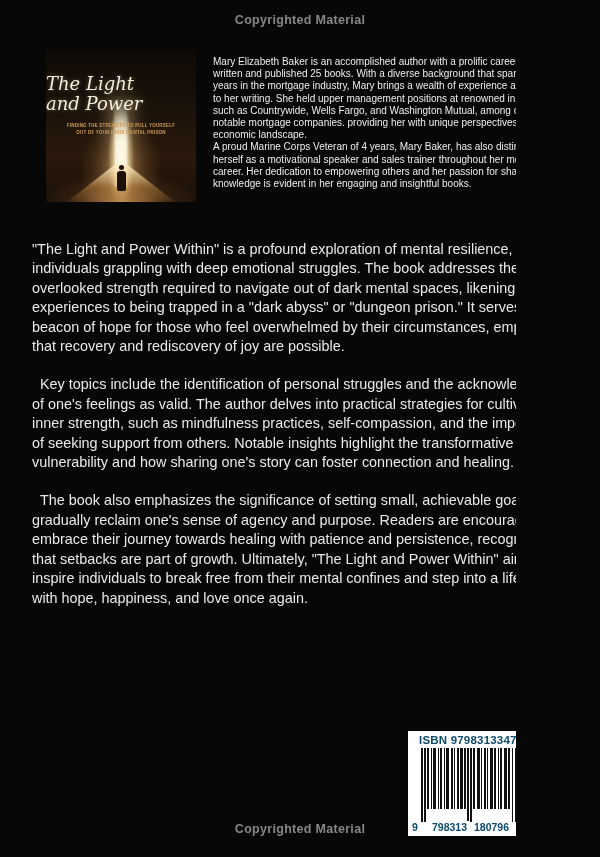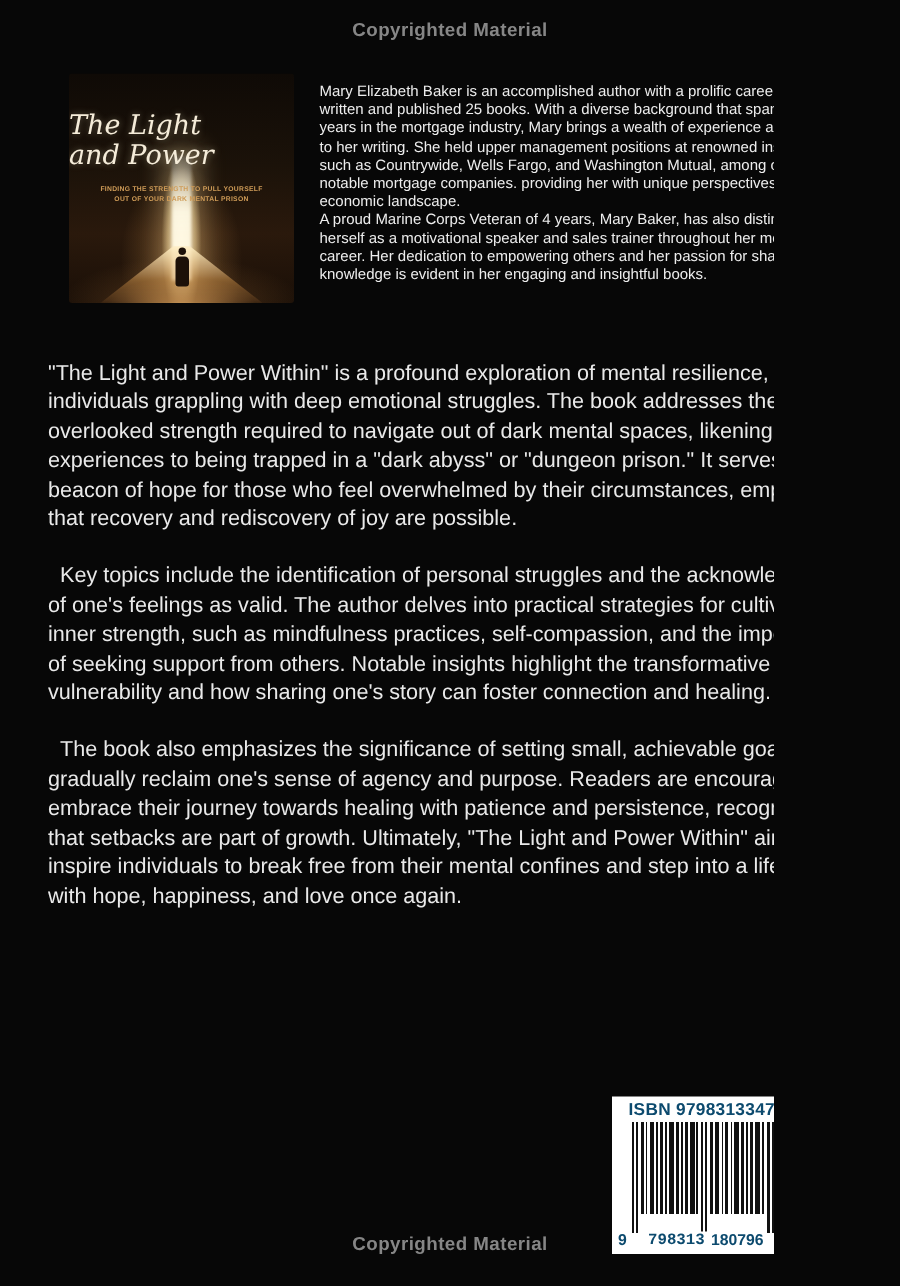--- a/index.html
+++ b/index.html
@@ -45,21 +45,21 @@
         font-size:14.4px;line-height:19.4px;}
   .desc p{margin:0 0 19px 0;white-space:pre-wrap;}
 
   
   .barcode-box{position:absolute;left:408px;top:731px;width:172px;height:105px;background:#fff;
                color:#0c4a6e;}
   .isbn-label{position:absolute;left:11px;top:3px;font-size:11.5px;font-weight:600;letter-spacing:.2px;}
   .main-bars{position:absolute;left:13px;top:17px;width:95px;height:74px;}
   .bc-digit{position:absolute;bottom:3px;font-size:10.5px;font-weight:600;background:#fff;padding:0 2px;}
   .d-left{left:2px;}
-  .d-g1{left:22px;font-family:Liberation Mono, monospace;}
+  .d-g1{left:22px;}
   .d-g2{left:64px;}
   .price-code{position:absolute;left:113px;top:13px;width:48px;text-align:center;
               font-size:12px;font-weight:600;}
   .addon-bars{position:absolute;left:115px;top:28px;width:45px;height:63px;}
 </style>
 </head>
 <body>
 
 <div class="page">
 

